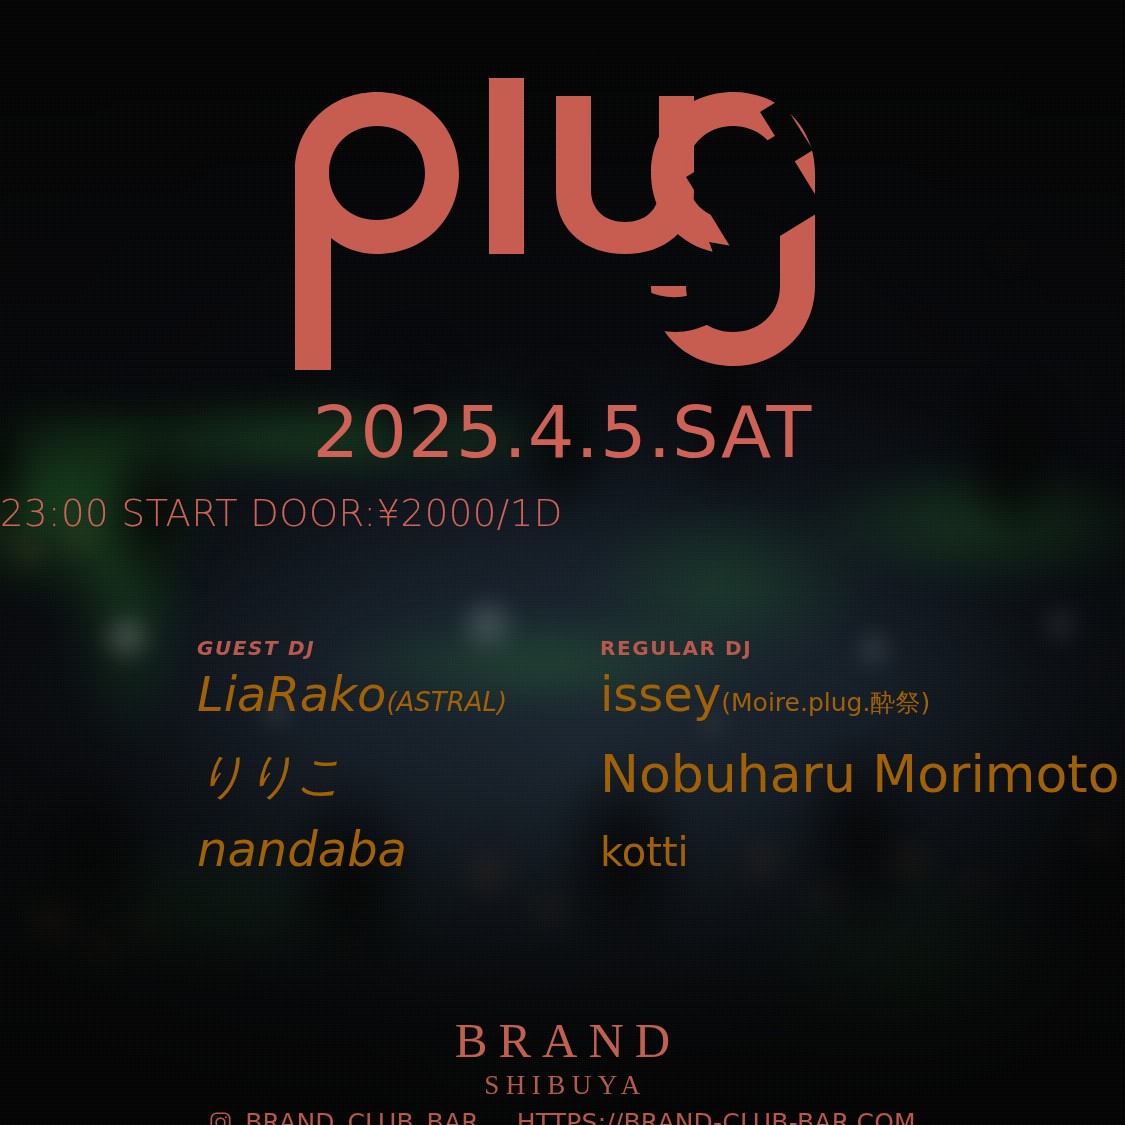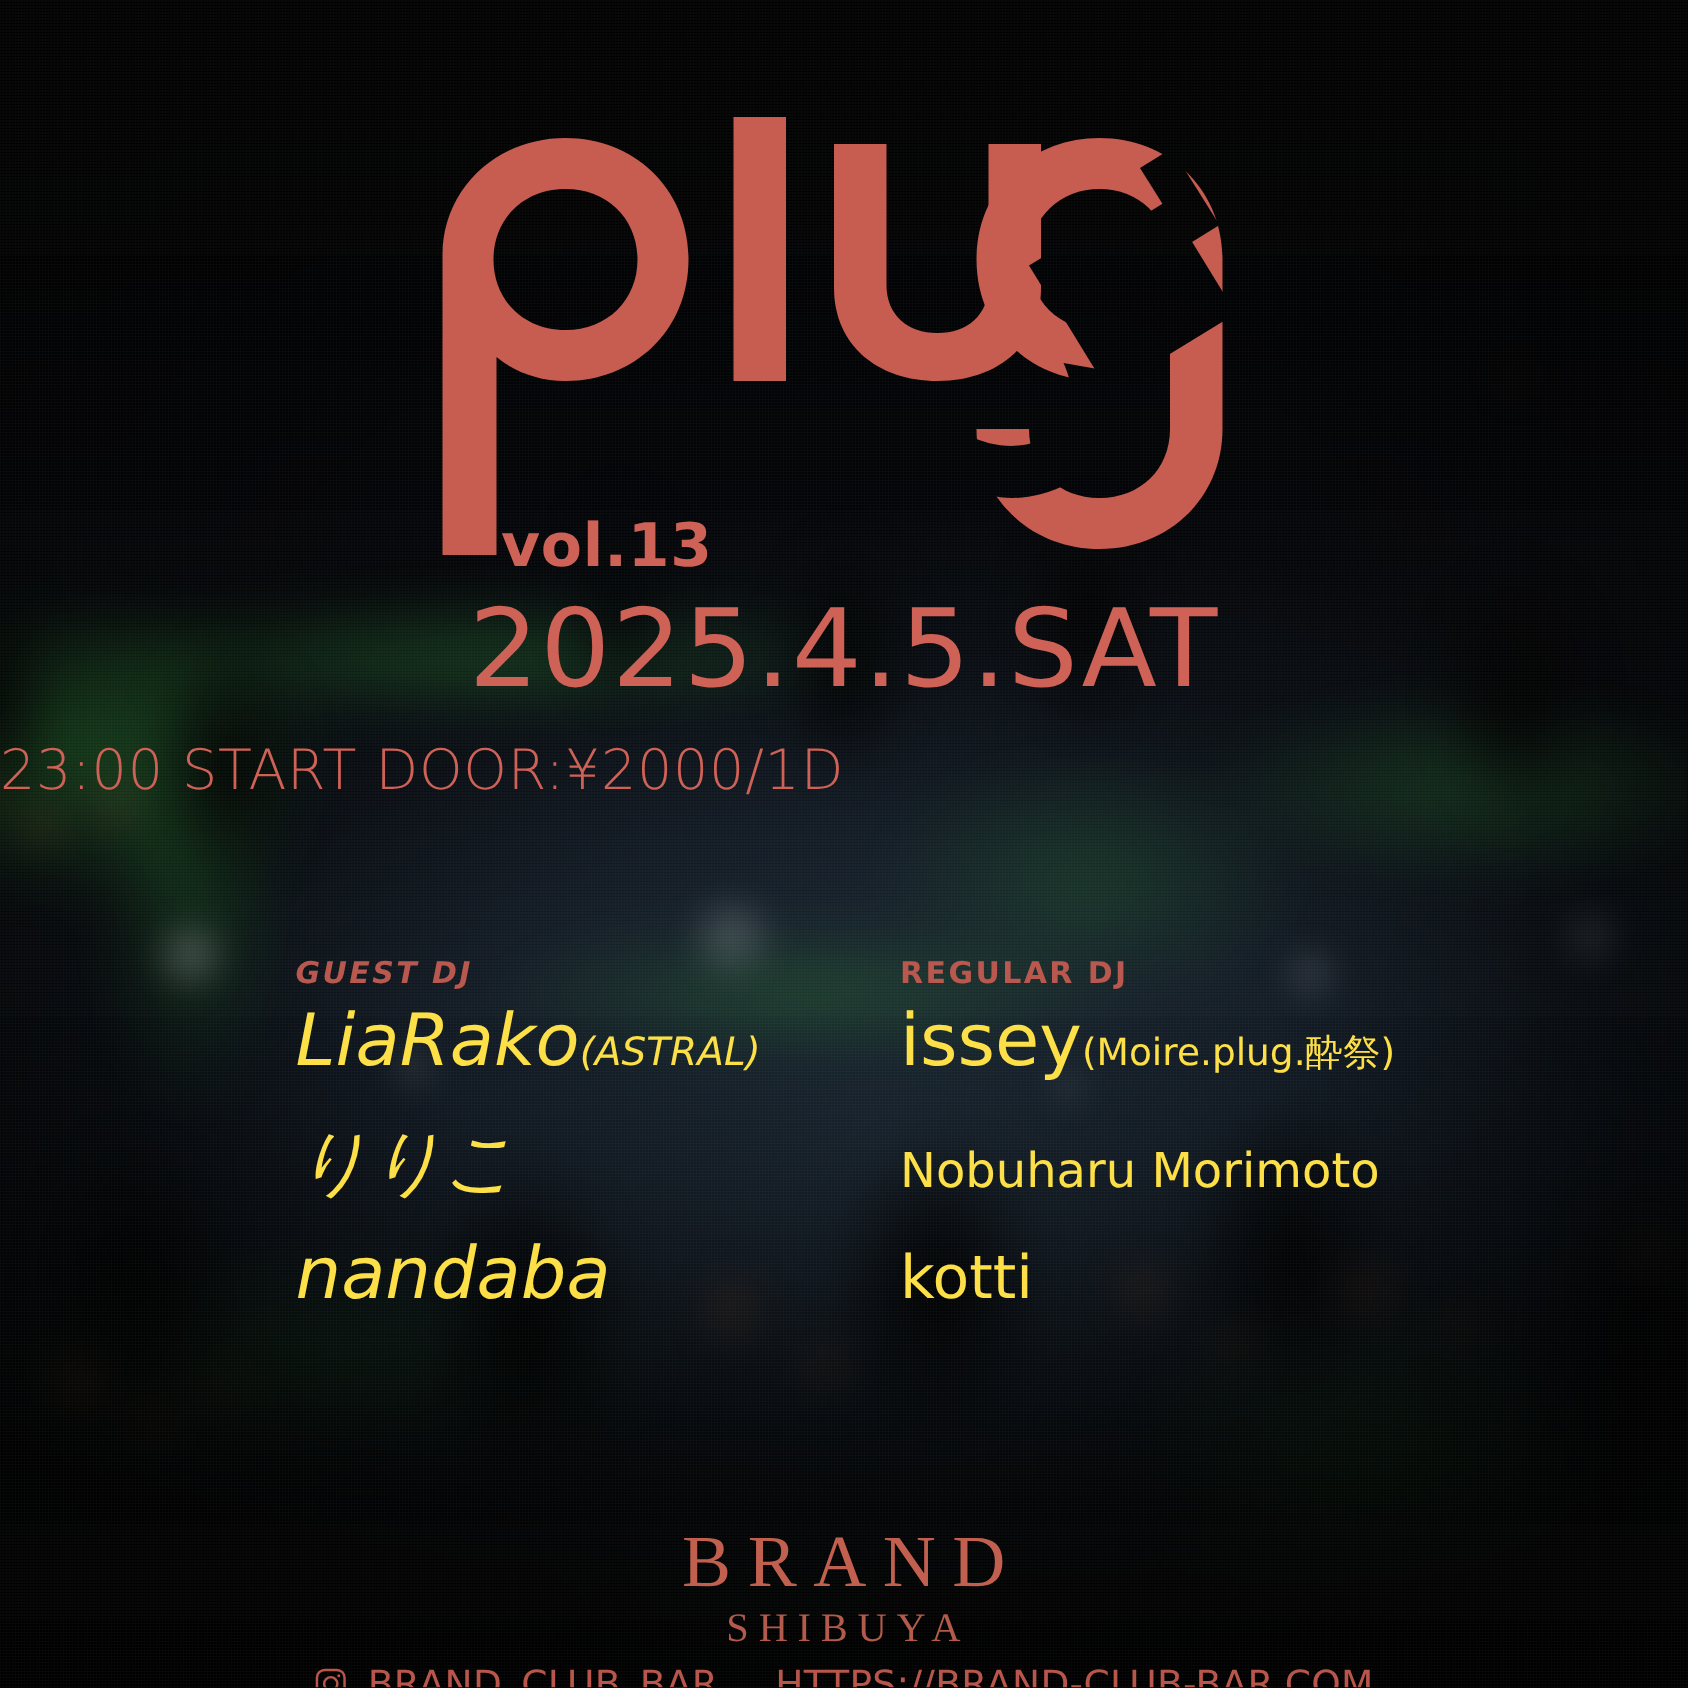--- a/index.html
+++ b/index.html
@@ -160,21 +160,21 @@
   .col-left  { left:197px;font-style:italic; }
   .col-right { left:600px; }
 
   .role {
     font-size:20px; font-weight:700; letter-spacing:1.6px;
     color:#b8584e;
     font-family:"DejaVu Sans", sans-serif;
     white-space:nowrap;
   }
   .name {
-    color:#fde047;
+    color:#a16207;
     font-family:"DejaVu Sans", sans-serif;
     font-weight:400;
     white-space:nowrap;
     line-height:1;
   }
   .name-main { font-size:48px; }
   .name-aff  { font-size:26px; }
 
   .row-n1 { position:absolute; top:34px; }
   .row-n2 { position:absolute; top:112px; font-size:48px; }
@@ -278,21 +278,20 @@
           <path d="M460 14 C506 14, 542 48, 542 95 L542 208
                    C542 254, 506 288, 460 288 C414 288, 378 254, 378 208
                    L413 208 C413 235, 433 254, 460 254 C487 254, 507 235, 507 208
                    L507 95 C507 68, 487 48, 460 48 C433 48, 413 68, 413 95
                    C413 122, 433 142, 460 142 L460 176
                    C414 176, 378 142, 378 95 C378 48, 414 14, 460 14 Z"></path>
         </g>
       </svg>
     </div>
 
-    <div class="vol">vol.13</div>
 
     <div class="date">2025.4.5.SAT</div>
 
     <div class="infoline info-time">23:00 START DOOR:¥2000/1D</div>
 
 
     <div class="lineup">
 
       <div class="col col-left">
         <div class="role">GUEST DJ</div>
@@ -311,21 +310,21 @@
       </div>
 
       <div class="col col-right">
         <div class="role">REGULAR DJ</div>
 
         <div class="row-n1">
           <span class="name name-main">issey</span><span class="name name-aff jp" style="font-size:25px">(Moire.plug.酔祭)</span>
         </div>
 
         <div class="row-n2">
-          <span class="name" style="font-size:32px">Nobuharu Morimoto</span>
+          <span class="name" style="font-size:52px">Nobuharu Morimoto</span>
         </div>
 
         <div class="row-n3">
           <span class="name" style="font-size:40px">kotti</span>
         </div>
       </div>
     </div>
 
 
     <div class="footer">

